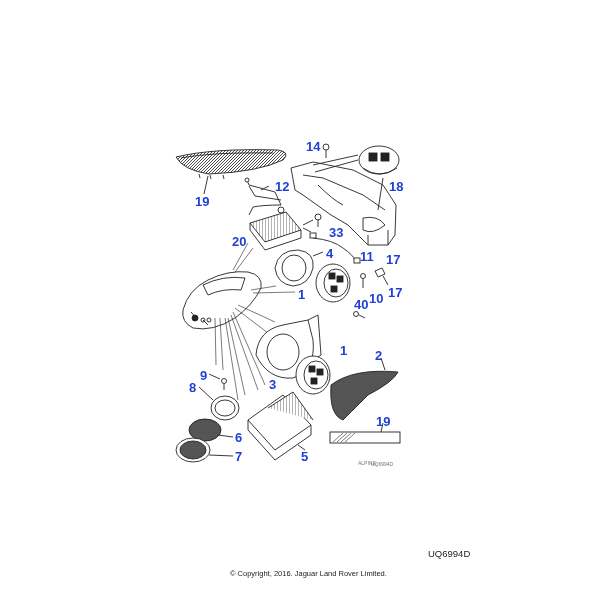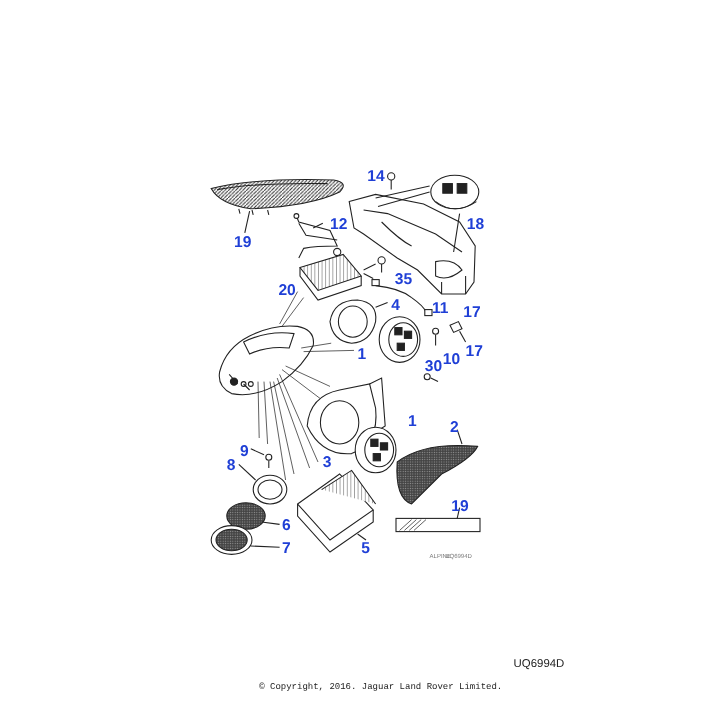--- a/index.html
+++ b/index.html
@@ -1,21 +1,21 @@
 <!DOCTYPE html>
 <html><head>
 <meta charset="utf-8">
 <style>
   html, body { margin:0; padding:0; background:#ffffff; }
   body { width:600px; height:600px; position:relative; overflow:hidden; font-family:"Liberation Sans", sans-serif; }
   #diagram { position:absolute; left:13px; top:0; width:600px; height:520px; }
   .callout { position:absolute; color:#1f3fd6; font-weight:bold; font-size:13px; font-family:"Liberation Sans", sans-serif; line-height:1; }
   .small-ref { position:absolute; font-size:5px; color:#777; font-family:"Liberation Sans", sans-serif; }
   .ref-code { position:absolute; left:428px; top:548px; font-size:9.5px; color:#222; font-family:"Liberation Sans", sans-serif; }
-  .copyright { position:absolute; left:200px; top:569px; font-size:7.5px; color:#222; font-family:Liberation Mono, monospace;padding-left:16px; }
+  .copyright { position:absolute; left:214px; top:569px; font-size:7.5px; color:#222; font-family:Liberation Sans, sans-serif;padding-left:16px; }
 </style>
 </head>
 <body>
 
 <div id="diagram">
   <svg width="600" height="600" viewBox="0 0 600 600">
     <defs>
       <pattern id="mesh" width="3" height="3" patternUnits="userSpaceOnUse">
         <rect width="3" height="3" fill="#fff"></rect>
         <path d="M0 3 L3 0" stroke="#333" stroke-width="0.9"></path>
@@ -192,29 +192,29 @@
         <line x1="370" y1="423" x2="368" y2="432"></line>
       </g>
     </g>
     <text x="345" y="465" font-size="5" fill="#777" font-family="Liberation Sans, sans-serif">ALPINE</text>
   </svg>
 
   <span class="callout" style="left:293px;top:140px">14</span>
   <span class="callout" style="left:262px;top:180px">12</span>
   <span class="callout" style="left:376px;top:180px">18</span>
   <span class="callout" style="left:182px;top:195px">19</span>
-  <span class="callout" style="left:316px;top:226px">35</span>
+  <span class="callout" style="left:316px;top:226px">33</span>
   <span class="callout" style="left:219px;top:235px">20</span>
   <span class="callout" style="left:313px;top:247px">4</span>
   <span class="callout" style="left:347px;top:250px">11</span>
   <span class="callout" style="left:373px;top:253px">17</span>
   <span class="callout" style="left:375px;top:286px">17</span>
   <span class="callout" style="left:356px;top:292px">10</span>
   <span class="callout" style="left:285px;top:288px">1</span>
-  <span class="callout" style="left:341px;top:298px">30</span>
+  <span class="callout" style="left:341px;top:298px">40</span>
   <span class="callout" style="left:327px;top:344px">1</span>
   <span class="callout" style="left:362px;top:349px">2</span>
   <span class="callout" style="left:187px;top:369px">9</span>
   <span class="callout" style="left:176px;top:381px">8</span>
   <span class="callout" style="left:256px;top:378px">3</span>
   <span class="callout" style="left:363px;top:415px">19</span>
   <span class="callout" style="left:222px;top:431px">6</span>
   <span class="callout" style="left:222px;top:450px">7</span>
   <span class="callout" style="left:288px;top:450px">5</span>
 

